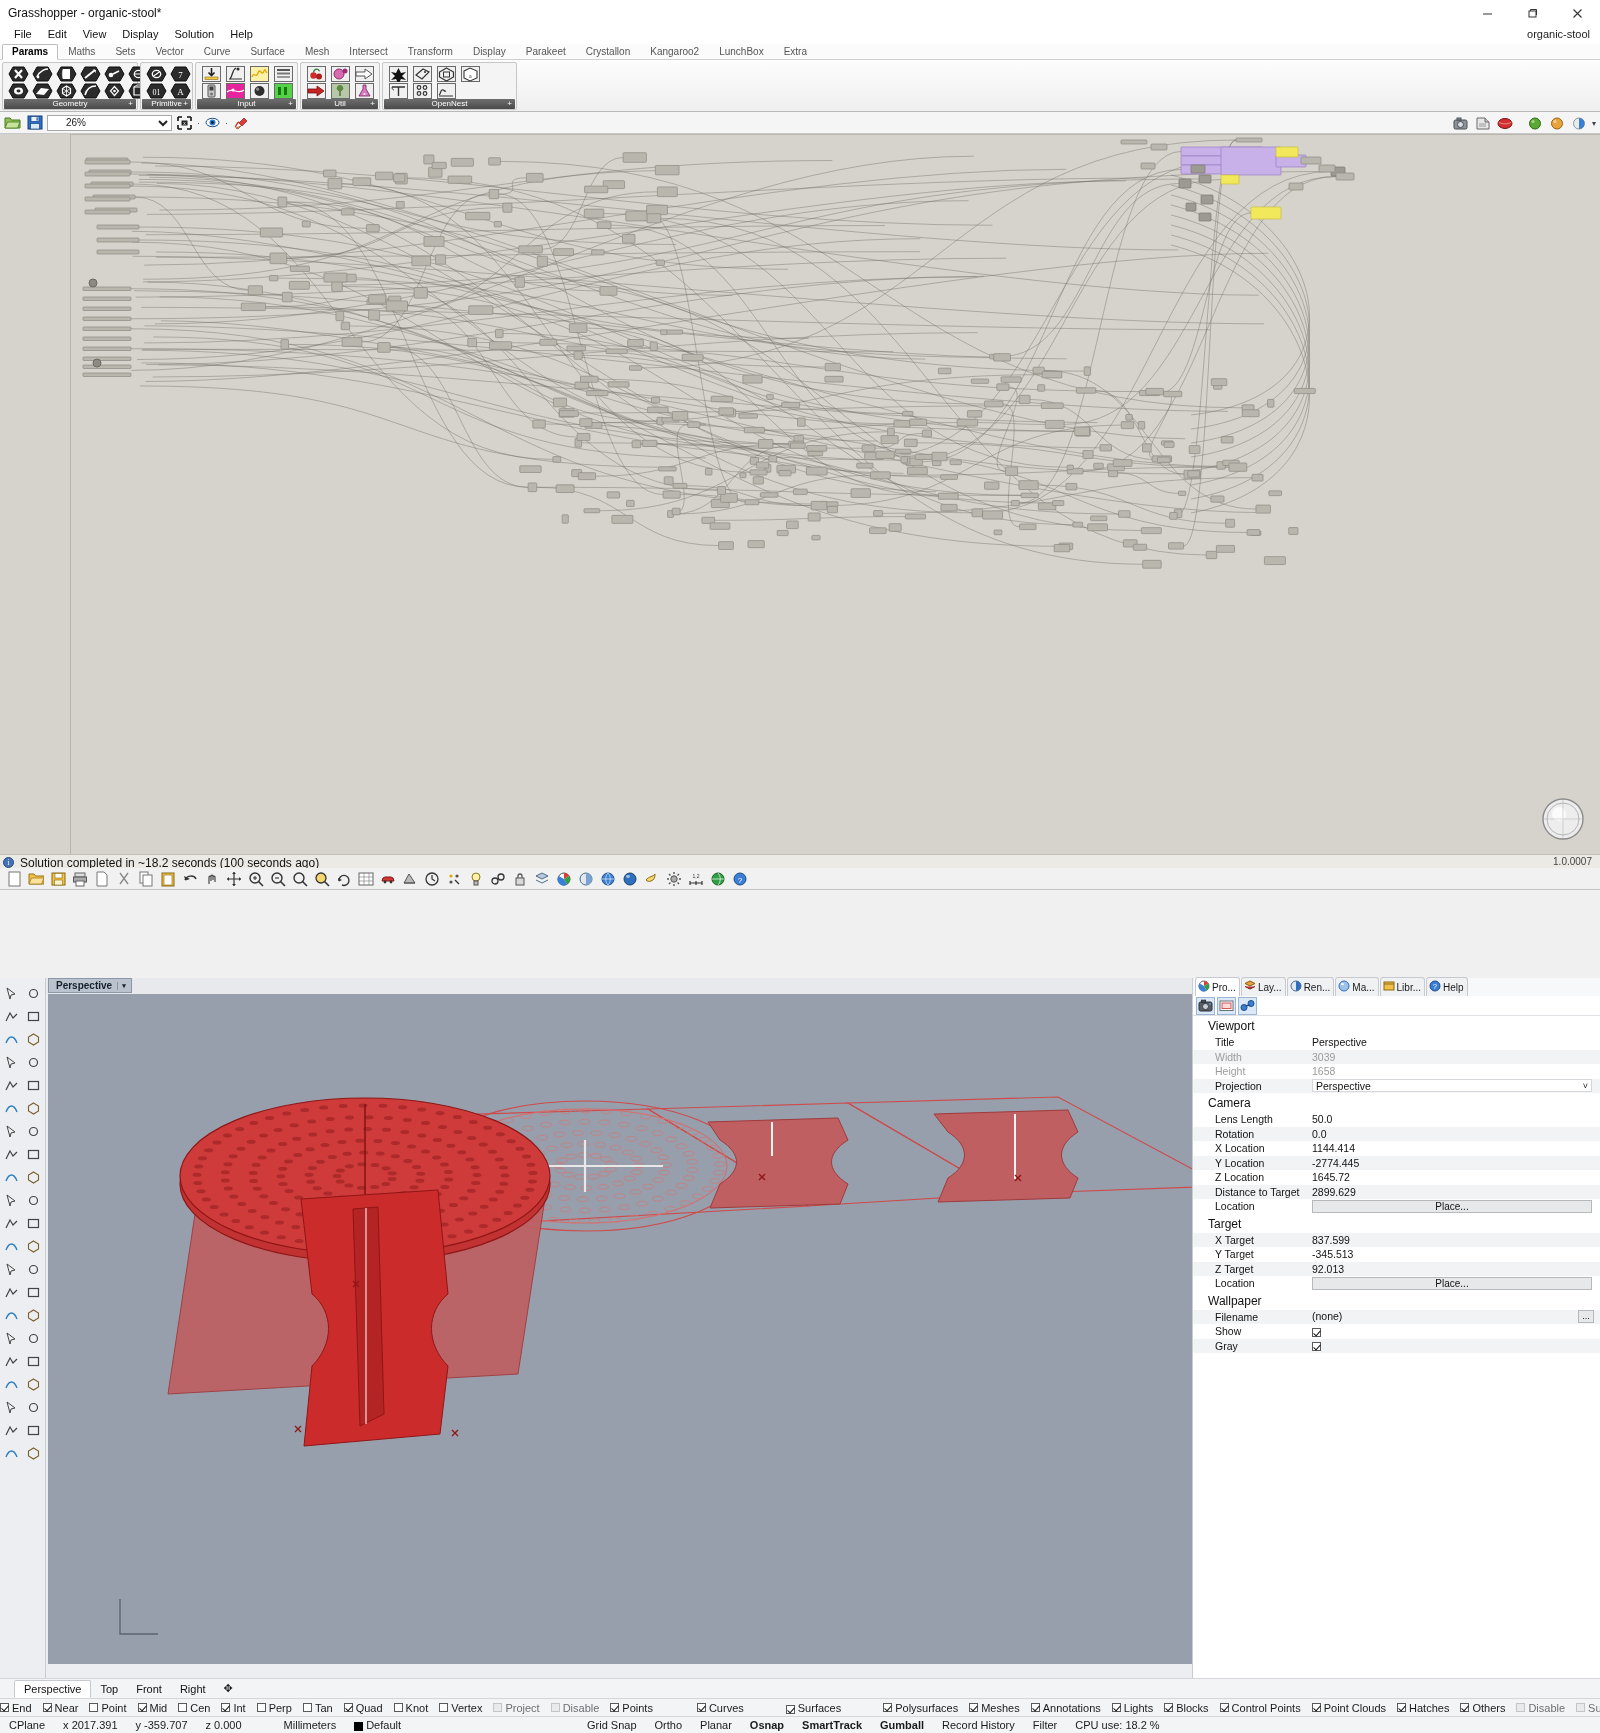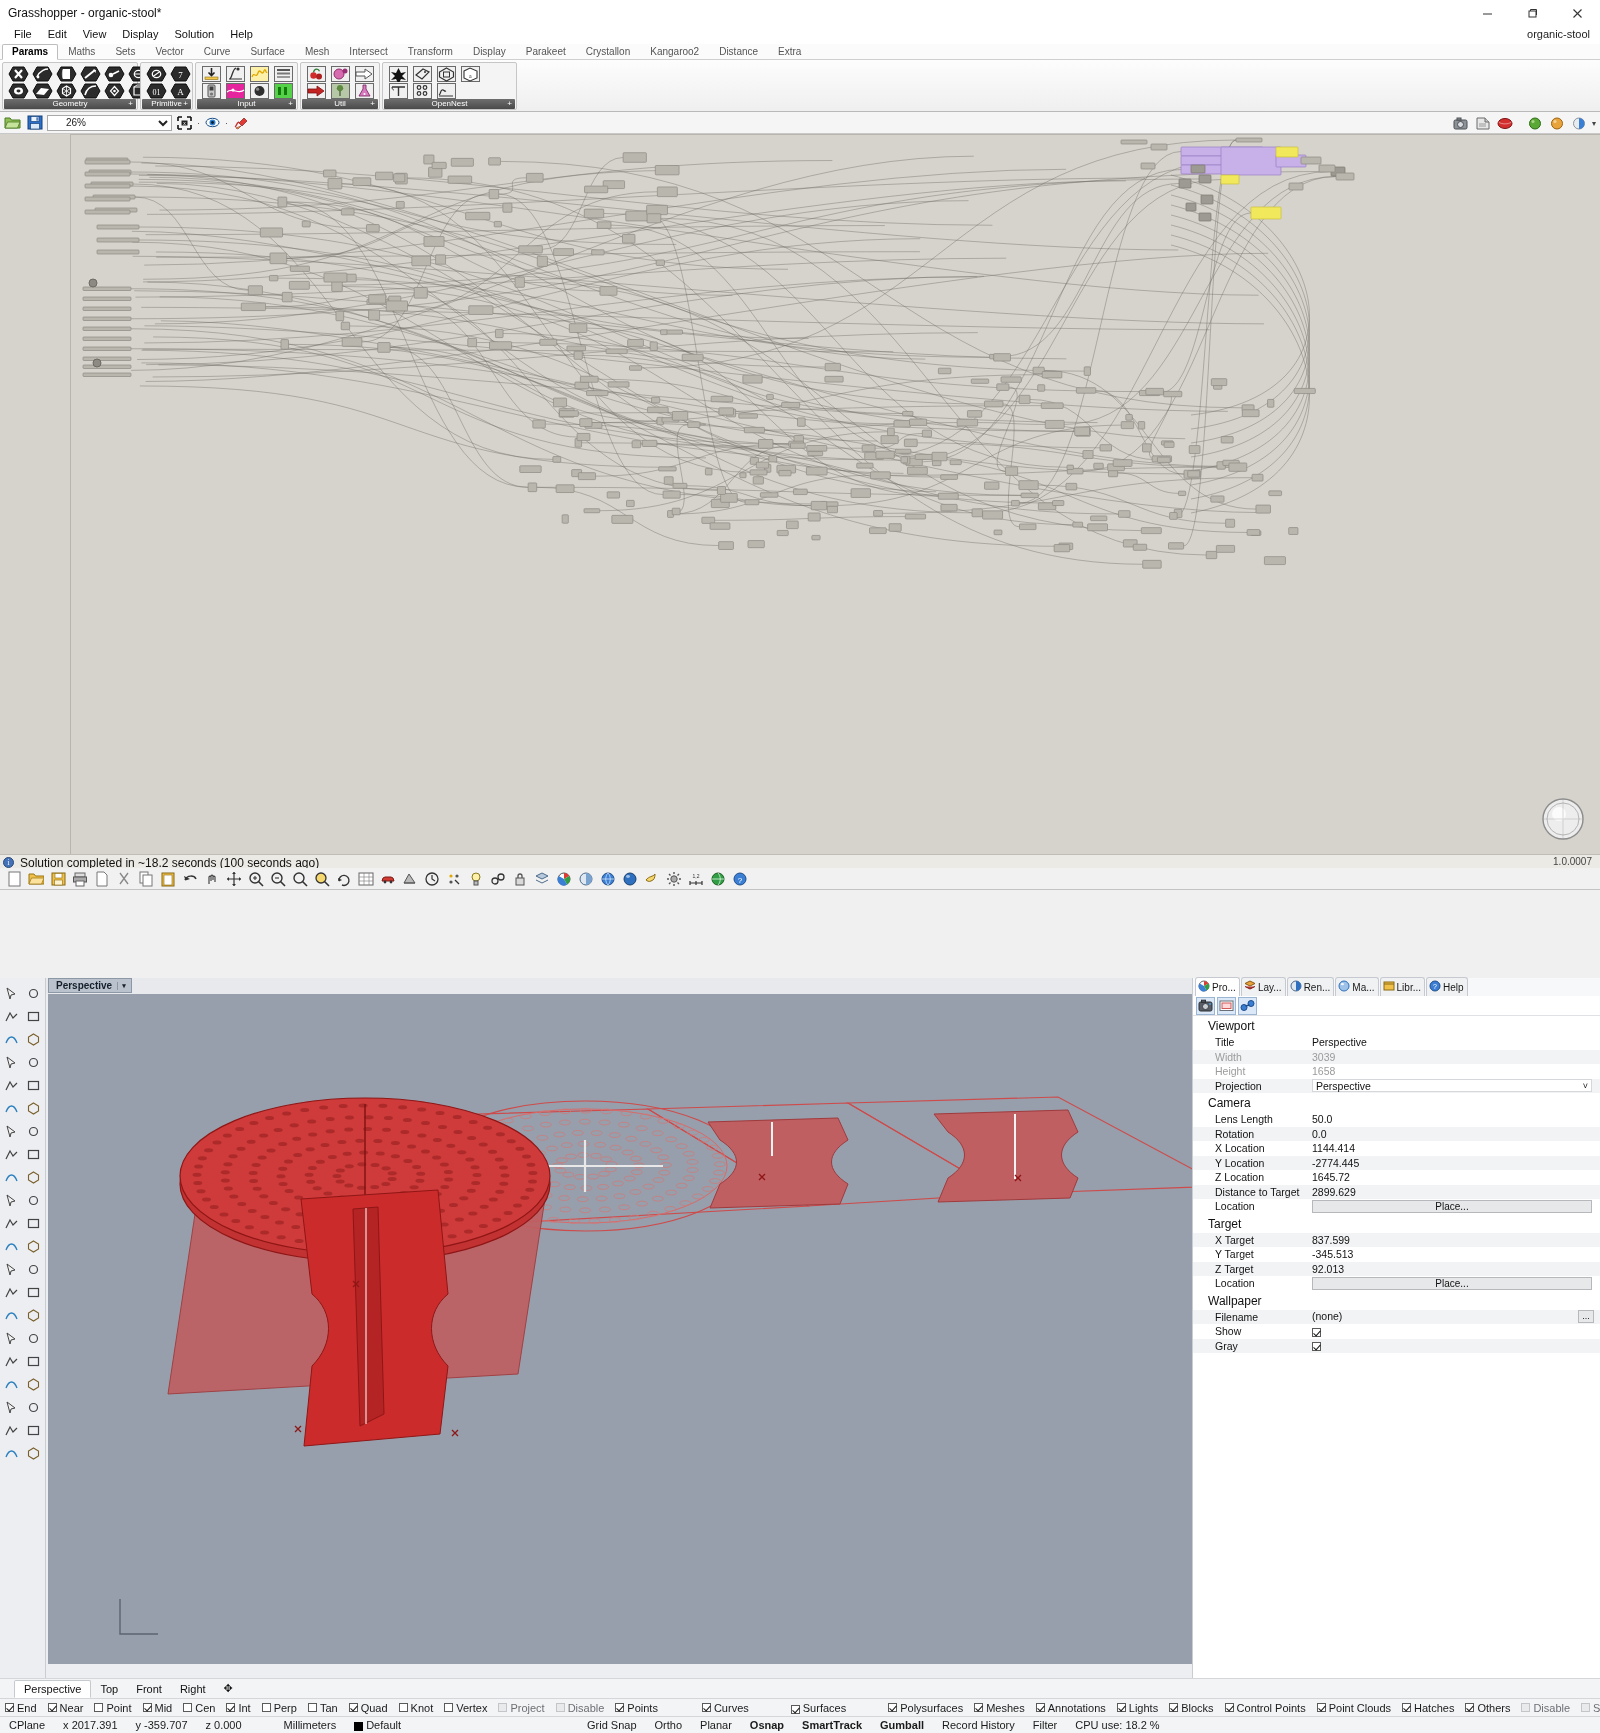--- a/index.html
+++ b/index.html
@@ -97,21 +97,21 @@
   .prop-val .combo { display:flex; justify-content:space-between; align-items:center; border:1px solid #d5d7da; background:#fff; height:13px; margin-right:8px; padding:0 3px; }
   .prop-val .dots { display:inline-block; width:16px; border:1px solid #b6b8bc; background:#e7e8ea; text-align:center; font-size:9px; line-height:11px; height:13px; float:right; margin-right:6px; }
   .cbx { display:inline-block; width:9px; height:9px; border:1px solid #5a5a5a; background:#fff; position:relative; vertical-align:middle; }
   .cbx.on::after { content:""; position:absolute; left:2px; top:0px; width:3px; height:6px; border:solid #1a1a1a; border-width:0 1.3px 1.3px 0; transform:rotate(42deg); }
 
   
   .rh-vptabs { height:20px; background:#f3f4f6; border-top:1px solid #d4d6da; display:flex; align-items:center; padding-left:14px; gap:0px; }
   .vbt { font-size:11px; padding:2px 9px; color:#111; }
   .vbt.active { background:#ffffff; border:1px solid #c6c9ce; border-bottom:1px solid #fff; border-radius:2px 2px 0 0; }
 
-  .rh-osnap { height:18px; background:#f3f4f6; border-top:1px solid #d4d6da; display:flex; align-items:center; font-size:11px; gap:0px; padding-left:5px; }
+  .rh-osnap { height:18px; background:#f3f4f6; border-top:1px solid #d4d6da; display:flex; align-items:center; font-size:11px; gap:0px; }
   .osn { display:flex; align-items:center; gap:3px; margin-right:11px; white-space:nowrap; }
   .osn.off .cbx { border-color:#c3c5c9; background:#e9eaec; }
   .osn.off { color:#6d6f73; }
 
   .rh-status { height:17px; background:#f3f4f6; border-top:1px solid #d4d6da; display:flex; align-items:center; font-size:11px; }
   .sb { padding:0 9px; white-space:nowrap; }
   .sb.b { font-weight:bold; }
   .swatch { display:inline-block; width:9px; height:9px; background:#000; vertical-align:middle; margin-right:3px; }
 </style>
 </head>
@@ -162,21 +162,21 @@
         <div class="gh-tab">Vector</div>
         <div class="gh-tab">Curve</div>
         <div class="gh-tab">Surface</div>
         <div class="gh-tab">Mesh</div>
         <div class="gh-tab">Intersect</div>
         <div class="gh-tab">Transform</div>
         <div class="gh-tab">Display</div>
         <div class="gh-tab">Parakeet</div>
         <div class="gh-tab">Crystallon</div>
         <div class="gh-tab">Kangaroo2</div>
-        <div class="gh-tab">Distance</div>
+        <div class="gh-tab">LunchBox</div>
         <div class="gh-tab">Extra</div>
       </div>
   </div>
 
   <div class="gh-ribbon">
 
     <div class="rib-group" style="width:136px">
       <div class="rib-icons" style="width:146px" id="geo-icons">
           <div class="rib-col">
             <div class="rib-ico">

